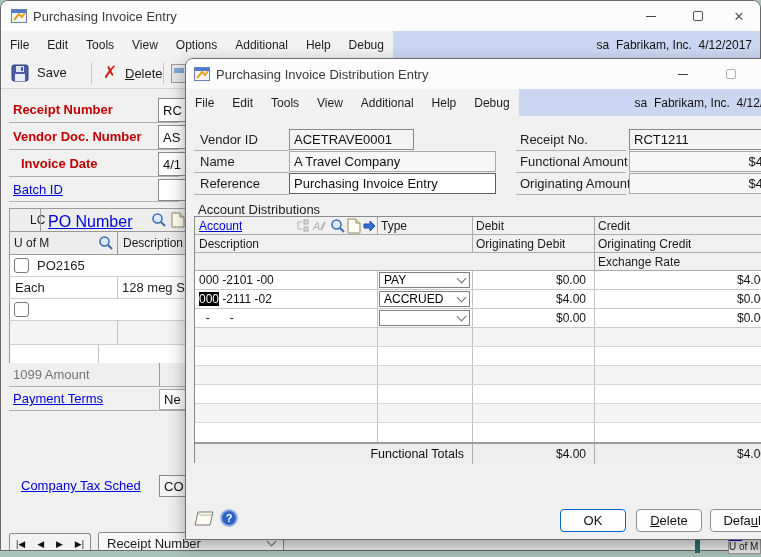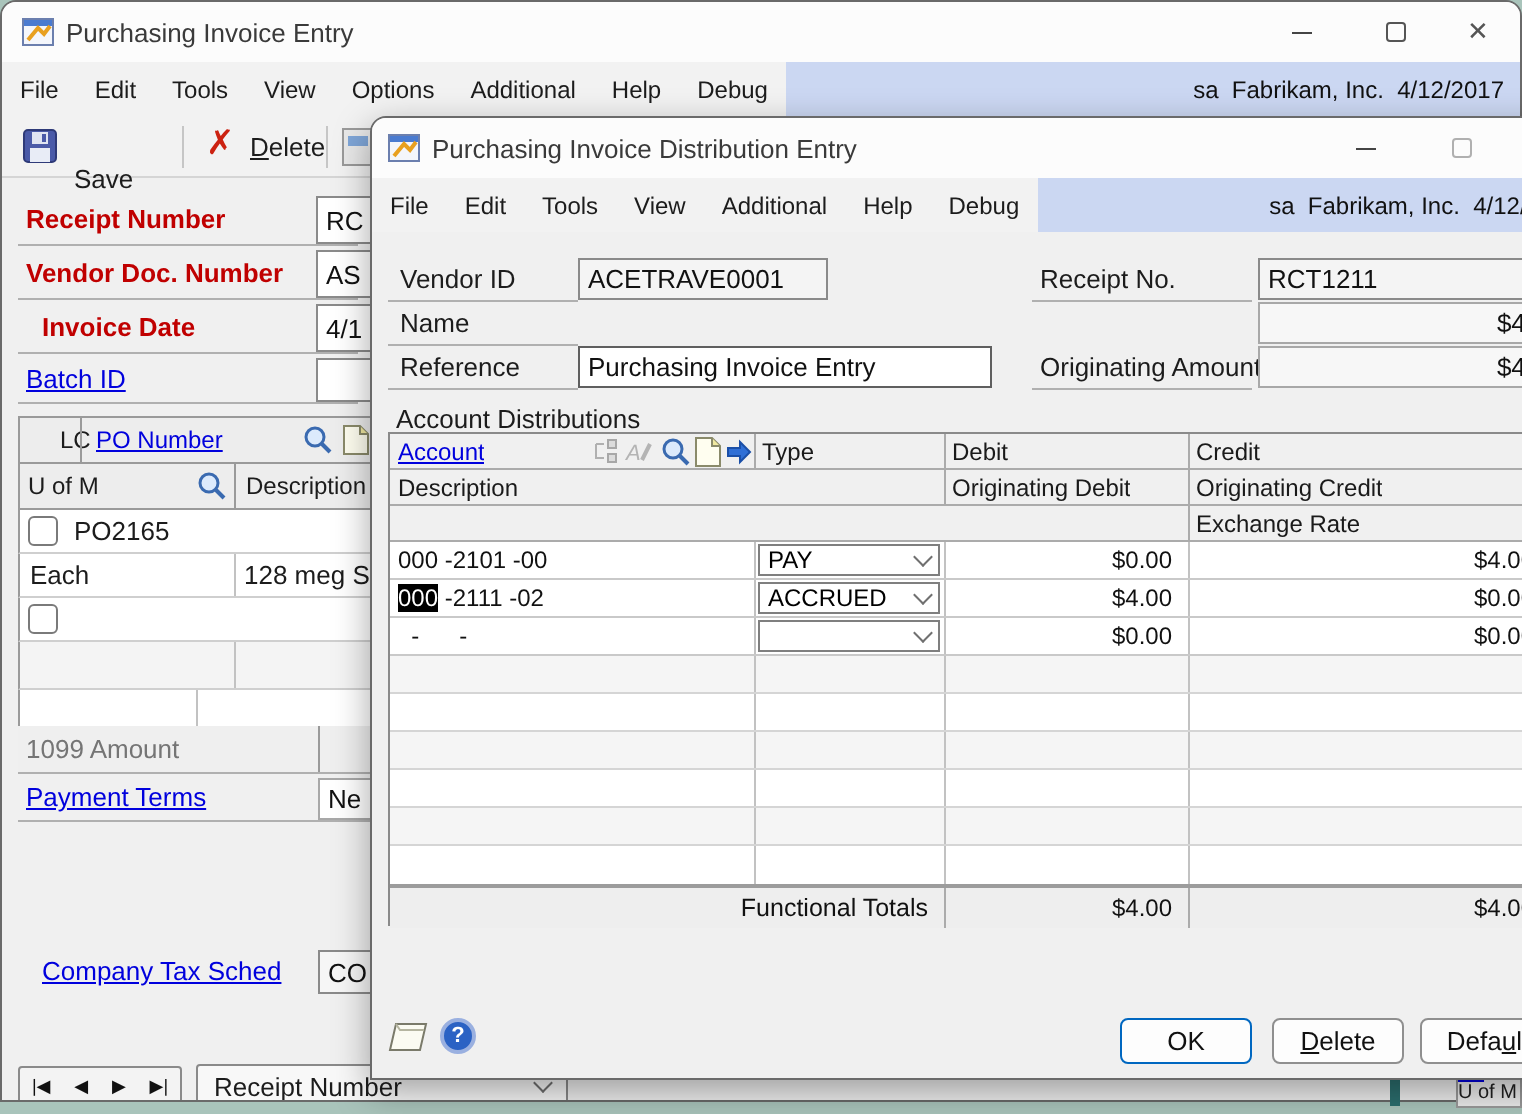--- a/index.html
+++ b/index.html
@@ -87,21 +87,21 @@
 
     <div class="abs" style="left:0;top:57px;width:761px;height:31px;background:#f2f2f2;border-bottom:1px solid #d5d5d5;">
       <span class="abs" style="left:10px;top:6px;">
         <svg width="18" height="18">
             <rect x="1" y="1" width="16" height="16" rx="2" fill="#4a5aa8" stroke="#2e3a78"></rect>
             <rect x="5" y="2" width="8" height="6" fill="#dfe4f2"></rect>
             <rect x="10" y="3" width="2" height="4" fill="#4a5aa8"></rect>
             <rect x="4" y="10" width="10" height="7" fill="#e8ecf6"></rect>
           </svg>
       </span>
-      <span class="abs lbl" style="left:36px;top:24px;">Save</span>
+      <span class="abs lbl" style="left:36px;top:7px;">Save</span>
       <span class="abs" style="left:90px;top:5px;width:1px;height:21px;background:#c6c6c6;"></span>
       <span class="abs" style="left:102px;top:4px;font-size:17px;font-weight:bold;color:#cc2211;">✗</span>
       <span class="abs lbl" style="left:124px;top:8px;"><u>D</u><span>elete</span></span>
       <span class="abs" style="left:162px;top:5px;width:1px;height:21px;background:#c6c6c6;"></span>
       <span class="abs" style="left:170px;top:6px;width:16px;height:19px;background:#e9e9e9;border:1px solid #9a9a9a;">
           <span style="display:block;margin:3px 2px;height:5px;background:#7fa6d8;"></span>
         </span>
     </div>
 
     <div class="rowline" style="left:8px;top:95px;width:170px;height:27px;">
@@ -120,21 +120,21 @@
     <div class="box" style="left:157px;top:151px;width:420px;height:24px;background:#fff;">4/1</div>
 
     <div class="rowline" style="left:8px;top:176px;width:170px;height:25px;">
       <span class="link" style="margin-left:4px;">Batch ID</span>
     </div>
     <div class="box" style="left:157px;top:178px;width:420px;height:22px;background:#fff;"></div>
 
     <div class="hdrrow" style="left:8px;top:207px;width:512px;height:24px;">
       <span class="abs lbl" style="left:8px;top:4px;font-size:12px;margin-left:12px;">LC</span>
       <span class="cellsep" style="left:30px;background:#9a9a9a;"></span>
-      <span class="abs link" style="left:38px;top:4px;font-size:12px;">PO Number</span>
+      <span class="abs link" style="left:38px;top:4px;font-size:16px;">PO Number</span>
       <span class="abs" style="left:141px;top:3px;">
         <svg width="16" height="16">
             <circle cx="6.5" cy="6.5" r="4.5" fill="#dceafc" stroke="#3a6ab0" stroke-width="1.5"></circle>
             <line x1="10" y1="10" x2="14" y2="14" stroke="#3a6ab0" stroke-width="2"></line>
           </svg>
       </span>
       <span class="abs" style="left:161px;top:3px;">
         <svg width="14" height="16">
             <path d="M1 1 h8 l4 4 v10 h-12 z" fill="#fffef0" stroke="#8a8a6a"></path>
             <path d="M9 1 l0 4 4 0" fill="#f0e8a0" stroke="#8a8a6a"></path>
@@ -231,31 +231,35 @@
     </div>
 
     <div class="rowline" style="left:8px;top:70px;width:95px;height:22px;">
       <span class="lbl" style="margin-left:6px;">Vendor ID</span>
     </div>
     <div class="box" style="left:103px;top:70px;width:125px;height:21px;">ACETRAVE0001</div>
 
     <div class="rowline" style="left:8px;top:92px;width:95px;height:22px;">
       <span class="lbl" style="margin-left:6px;">Name</span>
     </div>
+    <div class="box" style="left:103px;top:92px;width:207px;height:21px;background:#f7f7f7;border-color:#a8a8a8;">A Travel Company</div>
 
     <div class="rowline" style="left:8px;top:114px;width:95px;height:22px;">
       <span class="lbl" style="margin-left:6px;">Reference</span>
     </div>
     <div class="box" style="left:103px;top:114px;width:207px;height:21px;background:#fff;border-color:#5f5f5f;">Purchasing Invoice Entry</div>
 
     <div class="rowline" style="left:330px;top:70px;width:110px;height:22px;">
       <span class="lbl" style="margin-left:4px;">Receipt No.</span>
     </div>
     <div class="box" style="left:443px;top:70px;width:157px;height:21px;">RCT1211</div>
 
+    <div class="rowline" style="left:330px;top:92px;width:110px;height:22px;">
+      <span class="lbl" style="margin-left:4px;">Functional Amount</span>
+    </div>
     <div class="box right" style="left:443px;top:92px;width:157px;height:21px;background:#f7f7f7;border-color:#a8a8a8;">$4.00</div>
 
     <div class="rowline" style="left:330px;top:114px;width:110px;height:22px;">
       <span class="lbl" style="margin-left:4px;">Originating Amount</span>
     </div>
     <div class="box right" style="left:443px;top:114px;width:157px;height:21px;background:#f7f7f7;border-color:#a8a8a8;">$4.00</div>
 
     <span class="abs lbl" style="left:12px;top:143px;">Account Distributions</span>
 
     <div class="abs" style="left:8px;top:157px;width:592px;height:247px;border:1px solid #8a8a8a;background:#fff;">

